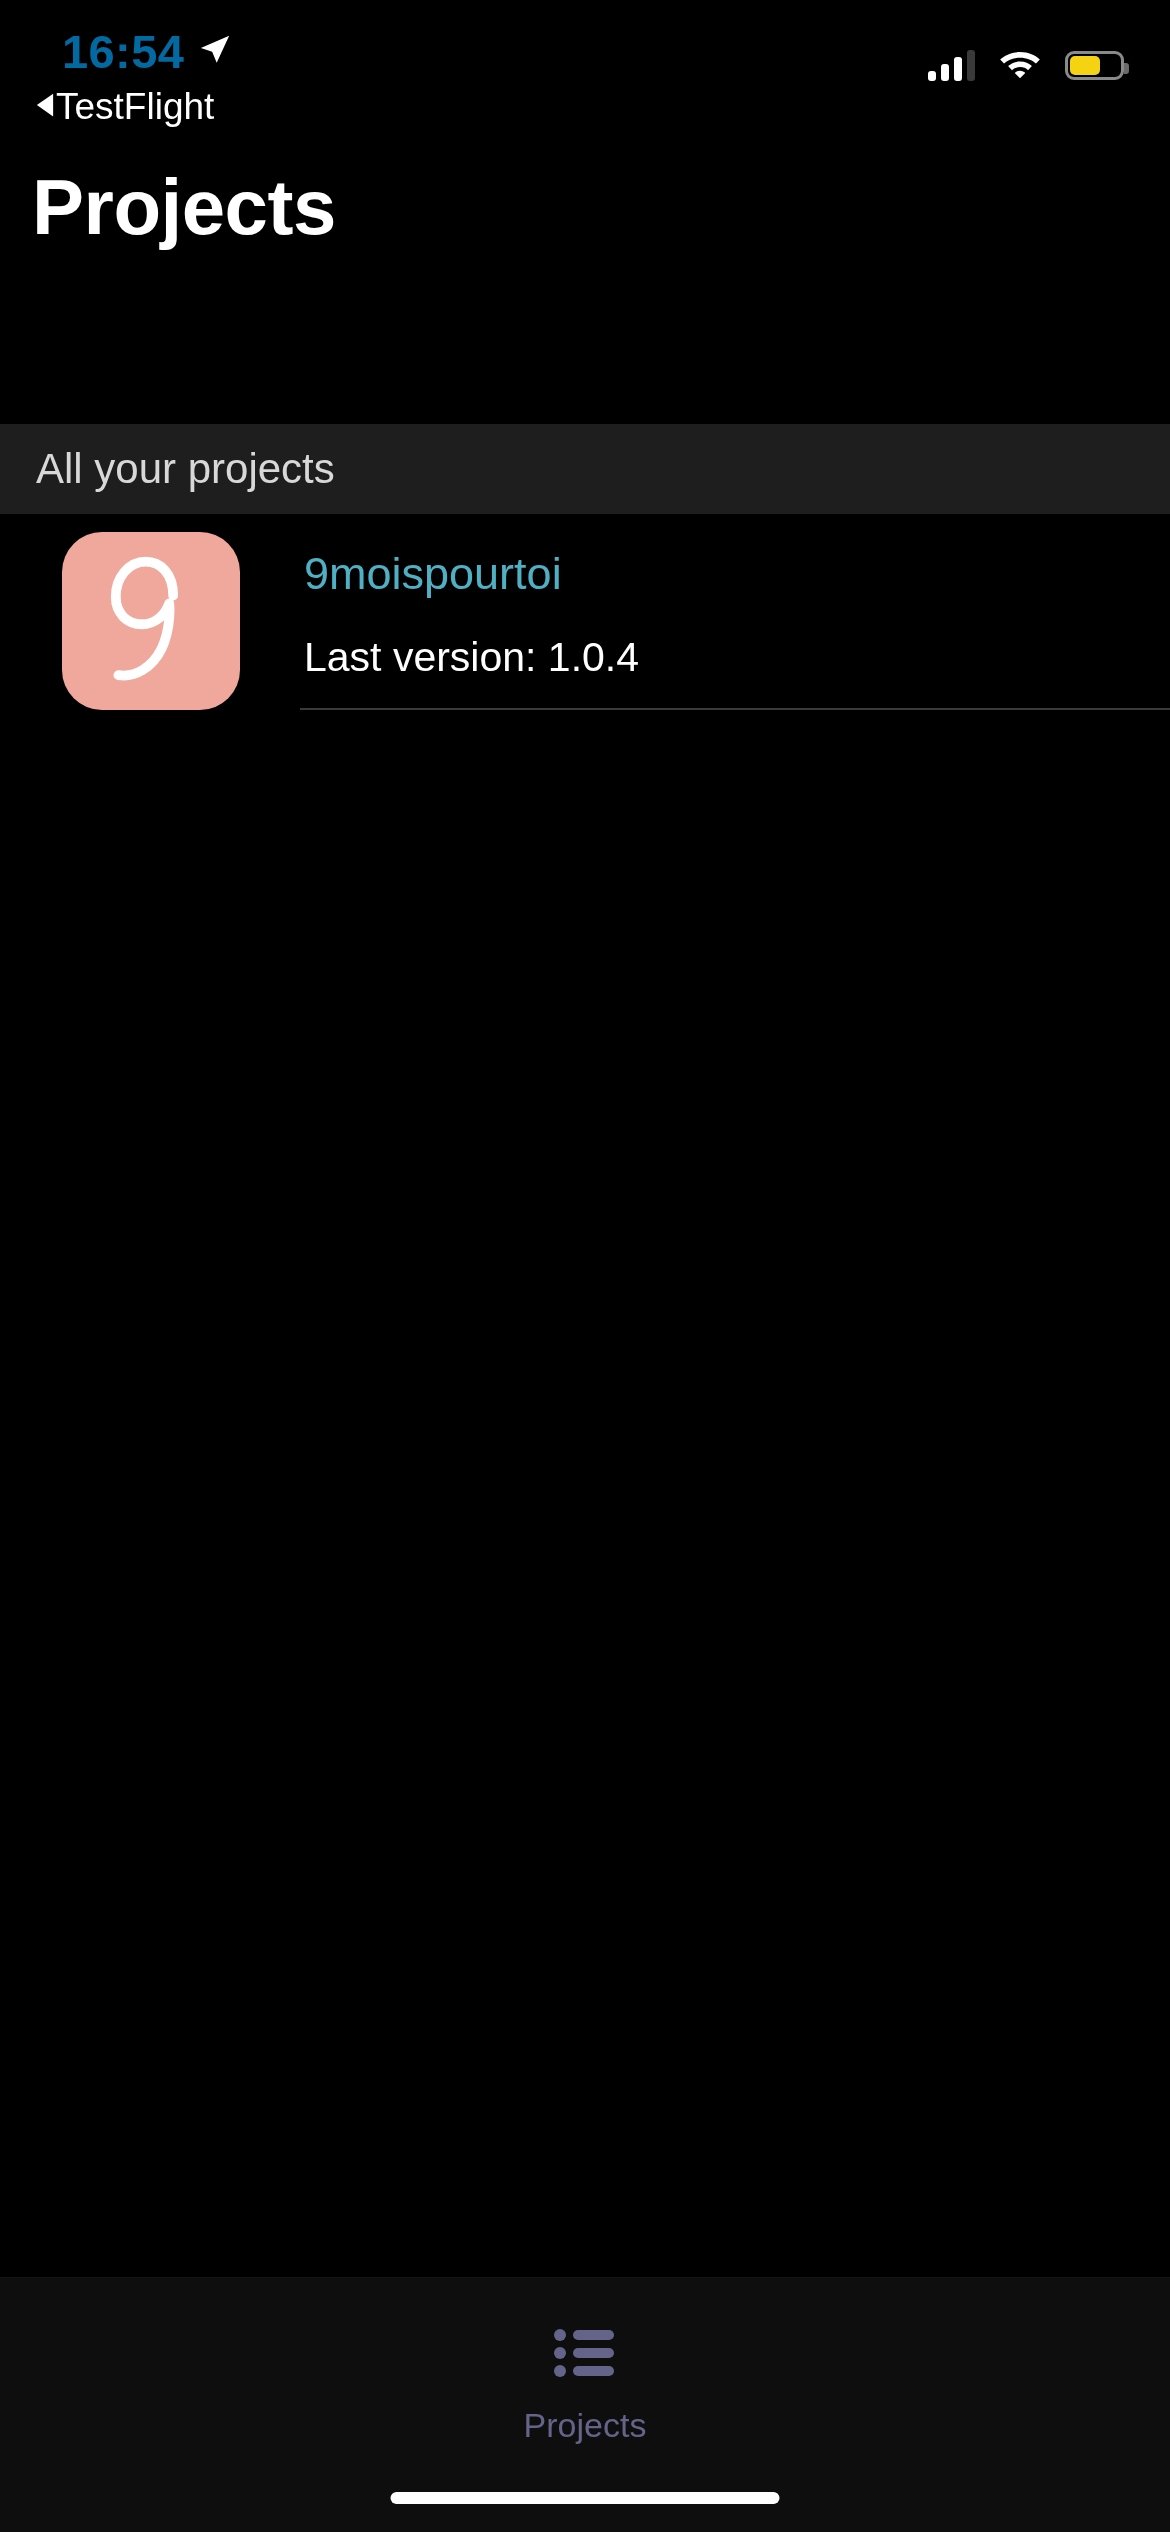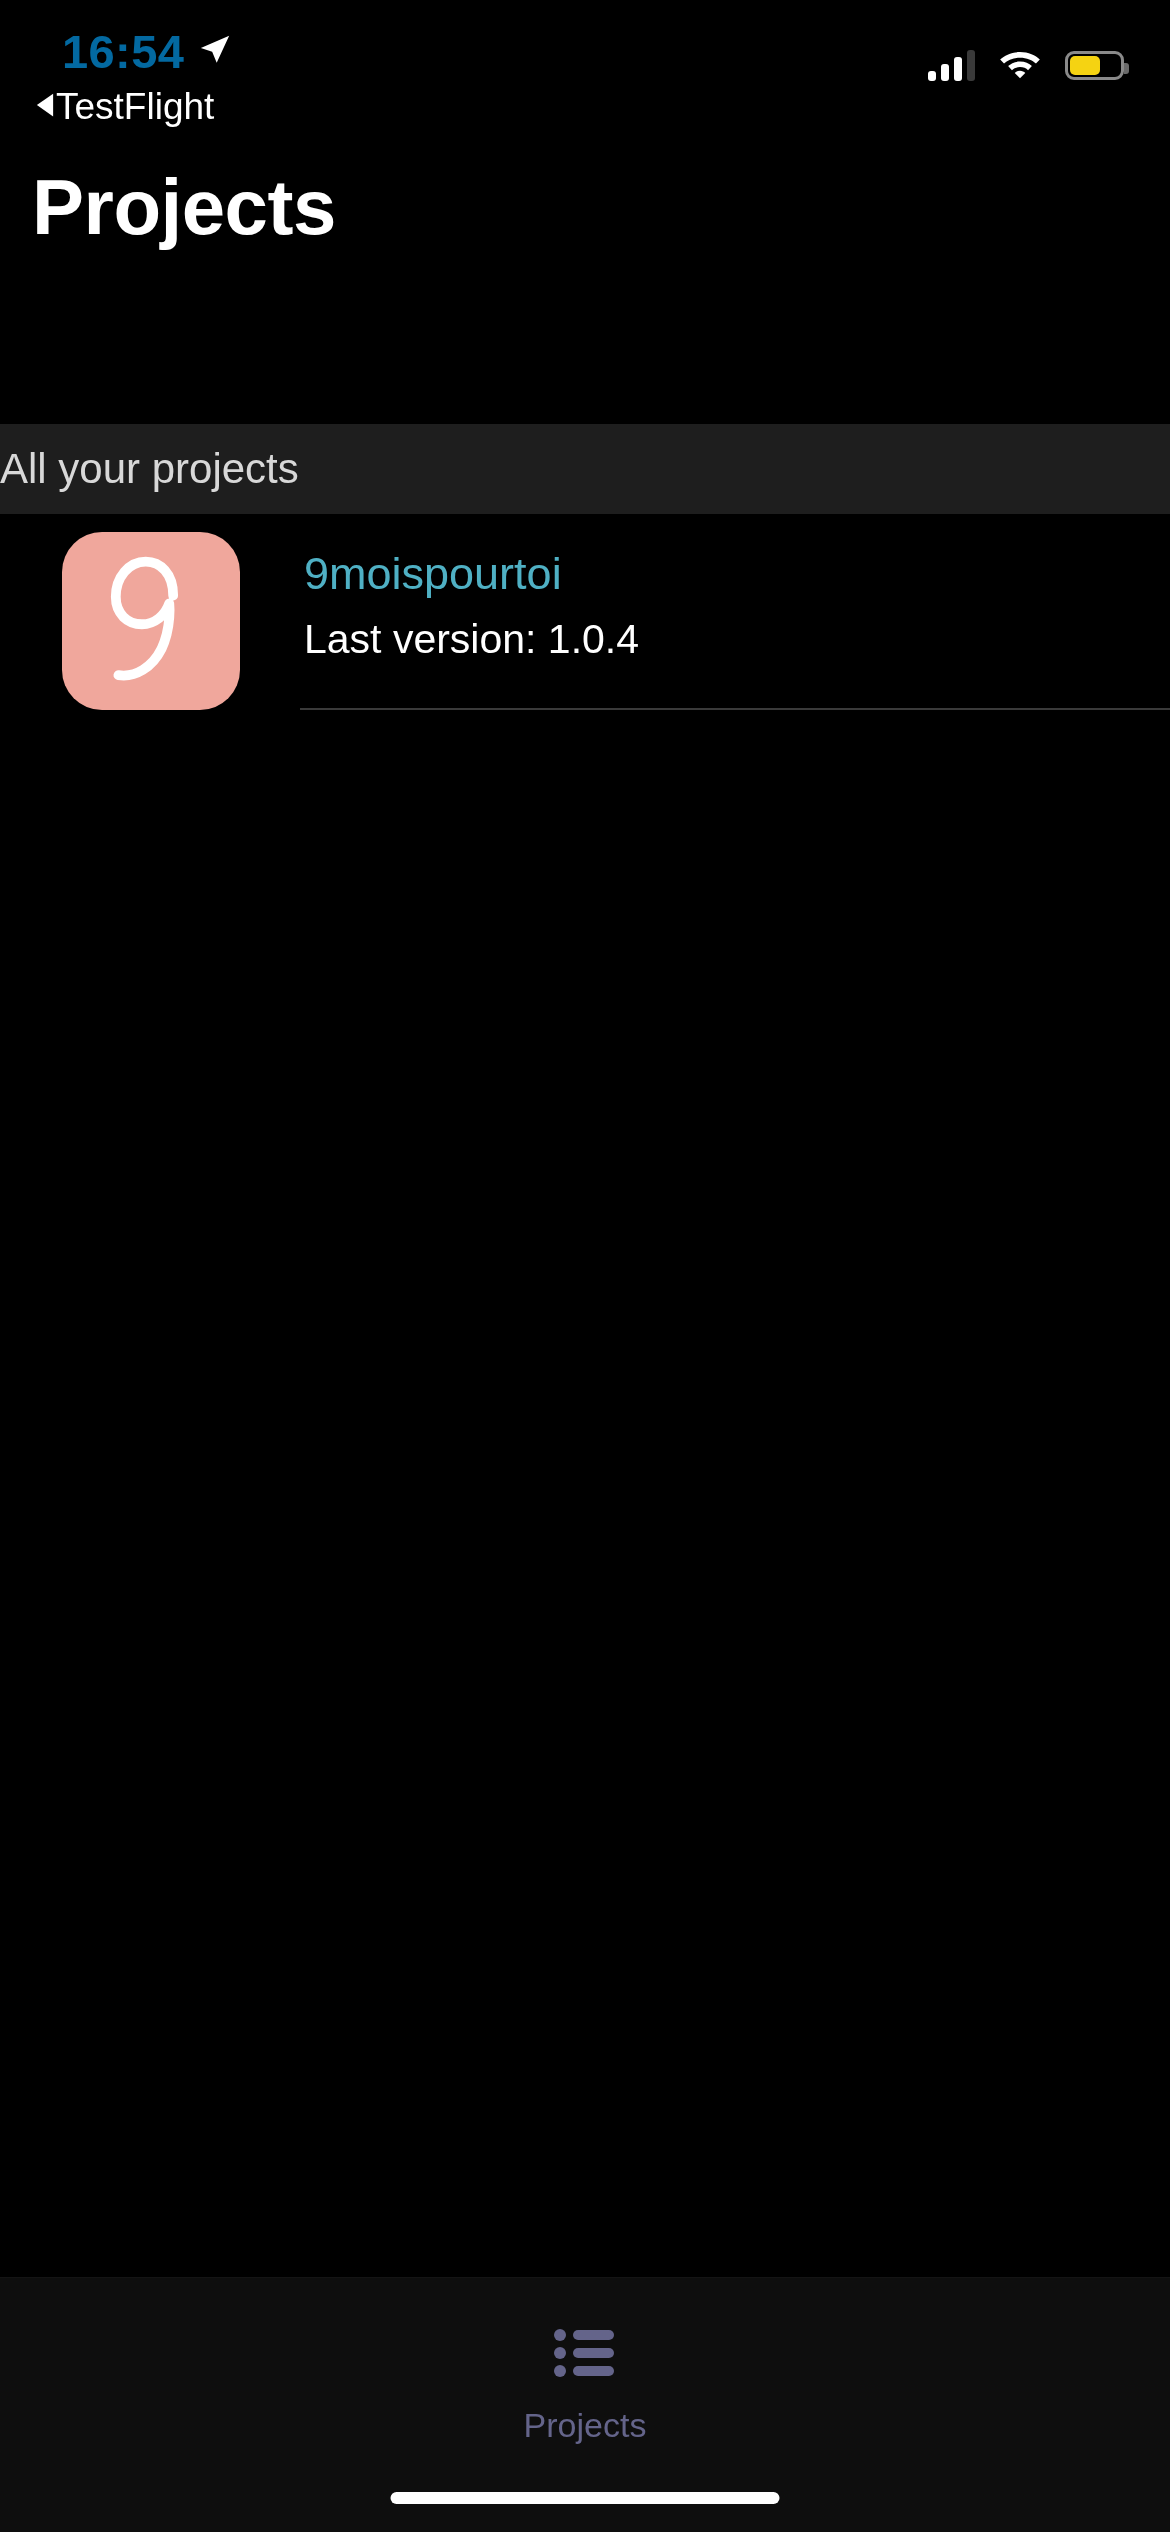--- a/index.html
+++ b/index.html
@@ -61,40 +61,40 @@
     font-size:78px; font-weight:bold; color:#fff;
     letter-spacing:-0.5px; line-height:1.1;
   }
 
   
   .section-header {
     position:absolute; left:0; top:424px; width:1170px; height:90px;
     background:#1E1E1E; display:flex; align-items:center;
   }
   .section-header span {
-    font-size:42px; color:#D8D8D8; font-weight:400;text-align:center;
+    margin-left:36px; font-size:42px; color:#D8D8D8; font-weight:400;text-align:center;
   }
 
   
   .list { position:absolute; left:0; top:486px; width:1170px; }
   .list-row {
     position:relative; display:flex; align-items:flex-start;
     padding:46px 0 0 0;
   }
   .app-icon {
     width:178px; height:178px; margin-left:62px; flex:0 0 auto;
     border-radius:40px; background:#F0A79C;
     display:flex; align-items:center; justify-content:center;
   }
   .row-text { margin-left:64px; padding-top:16px; flex:1 1 auto; }
   .row-title {
     font-size:45px; color:#4FB0C4; font-weight:400; line-height:1.15;
   }
   .row-sub {
-    margin-top:16px; font-size:41px; color:#fff; font-weight:400; line-height:1.15;
+    margin-top:34px; font-size:41px; color:#fff; font-weight:400; line-height:1.15;
   }
   .row-divider {
     position:absolute; left:300px; right:0; bottom:0;
     height:2px; background:#3a3a3a;
   }
 
   
   .tabbar {
     position:absolute; left:0; bottom:0; width:1170px; height:255px;
     background:#0E0E0E; border-top:1px solid #141414;

